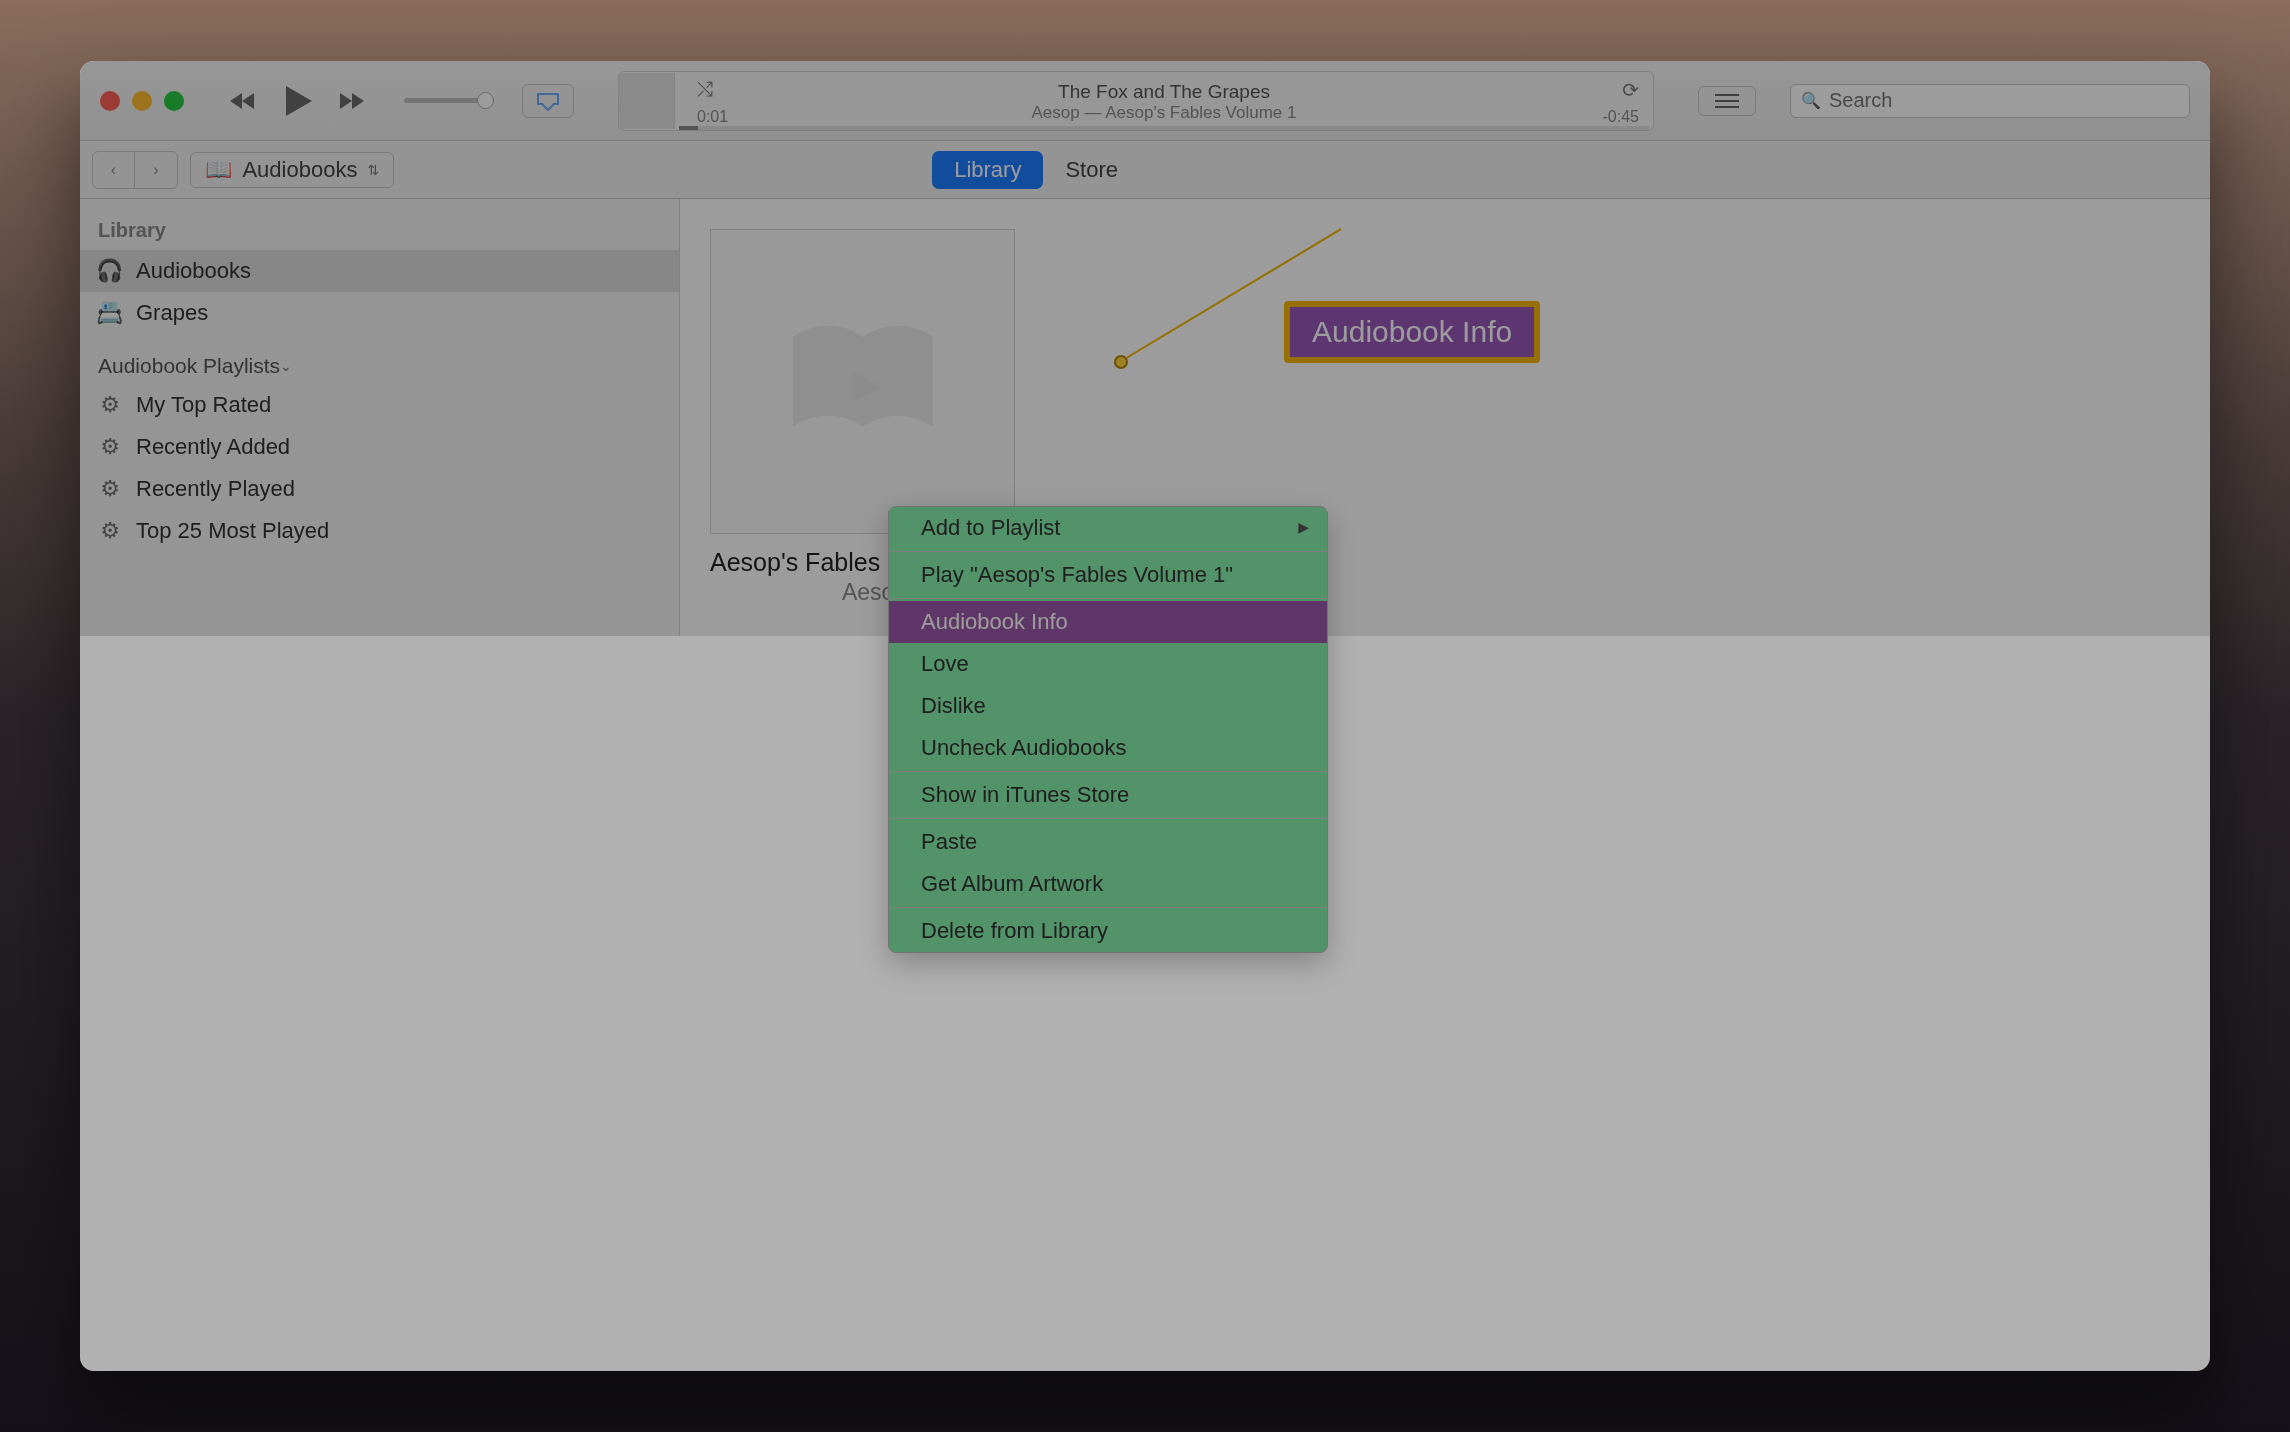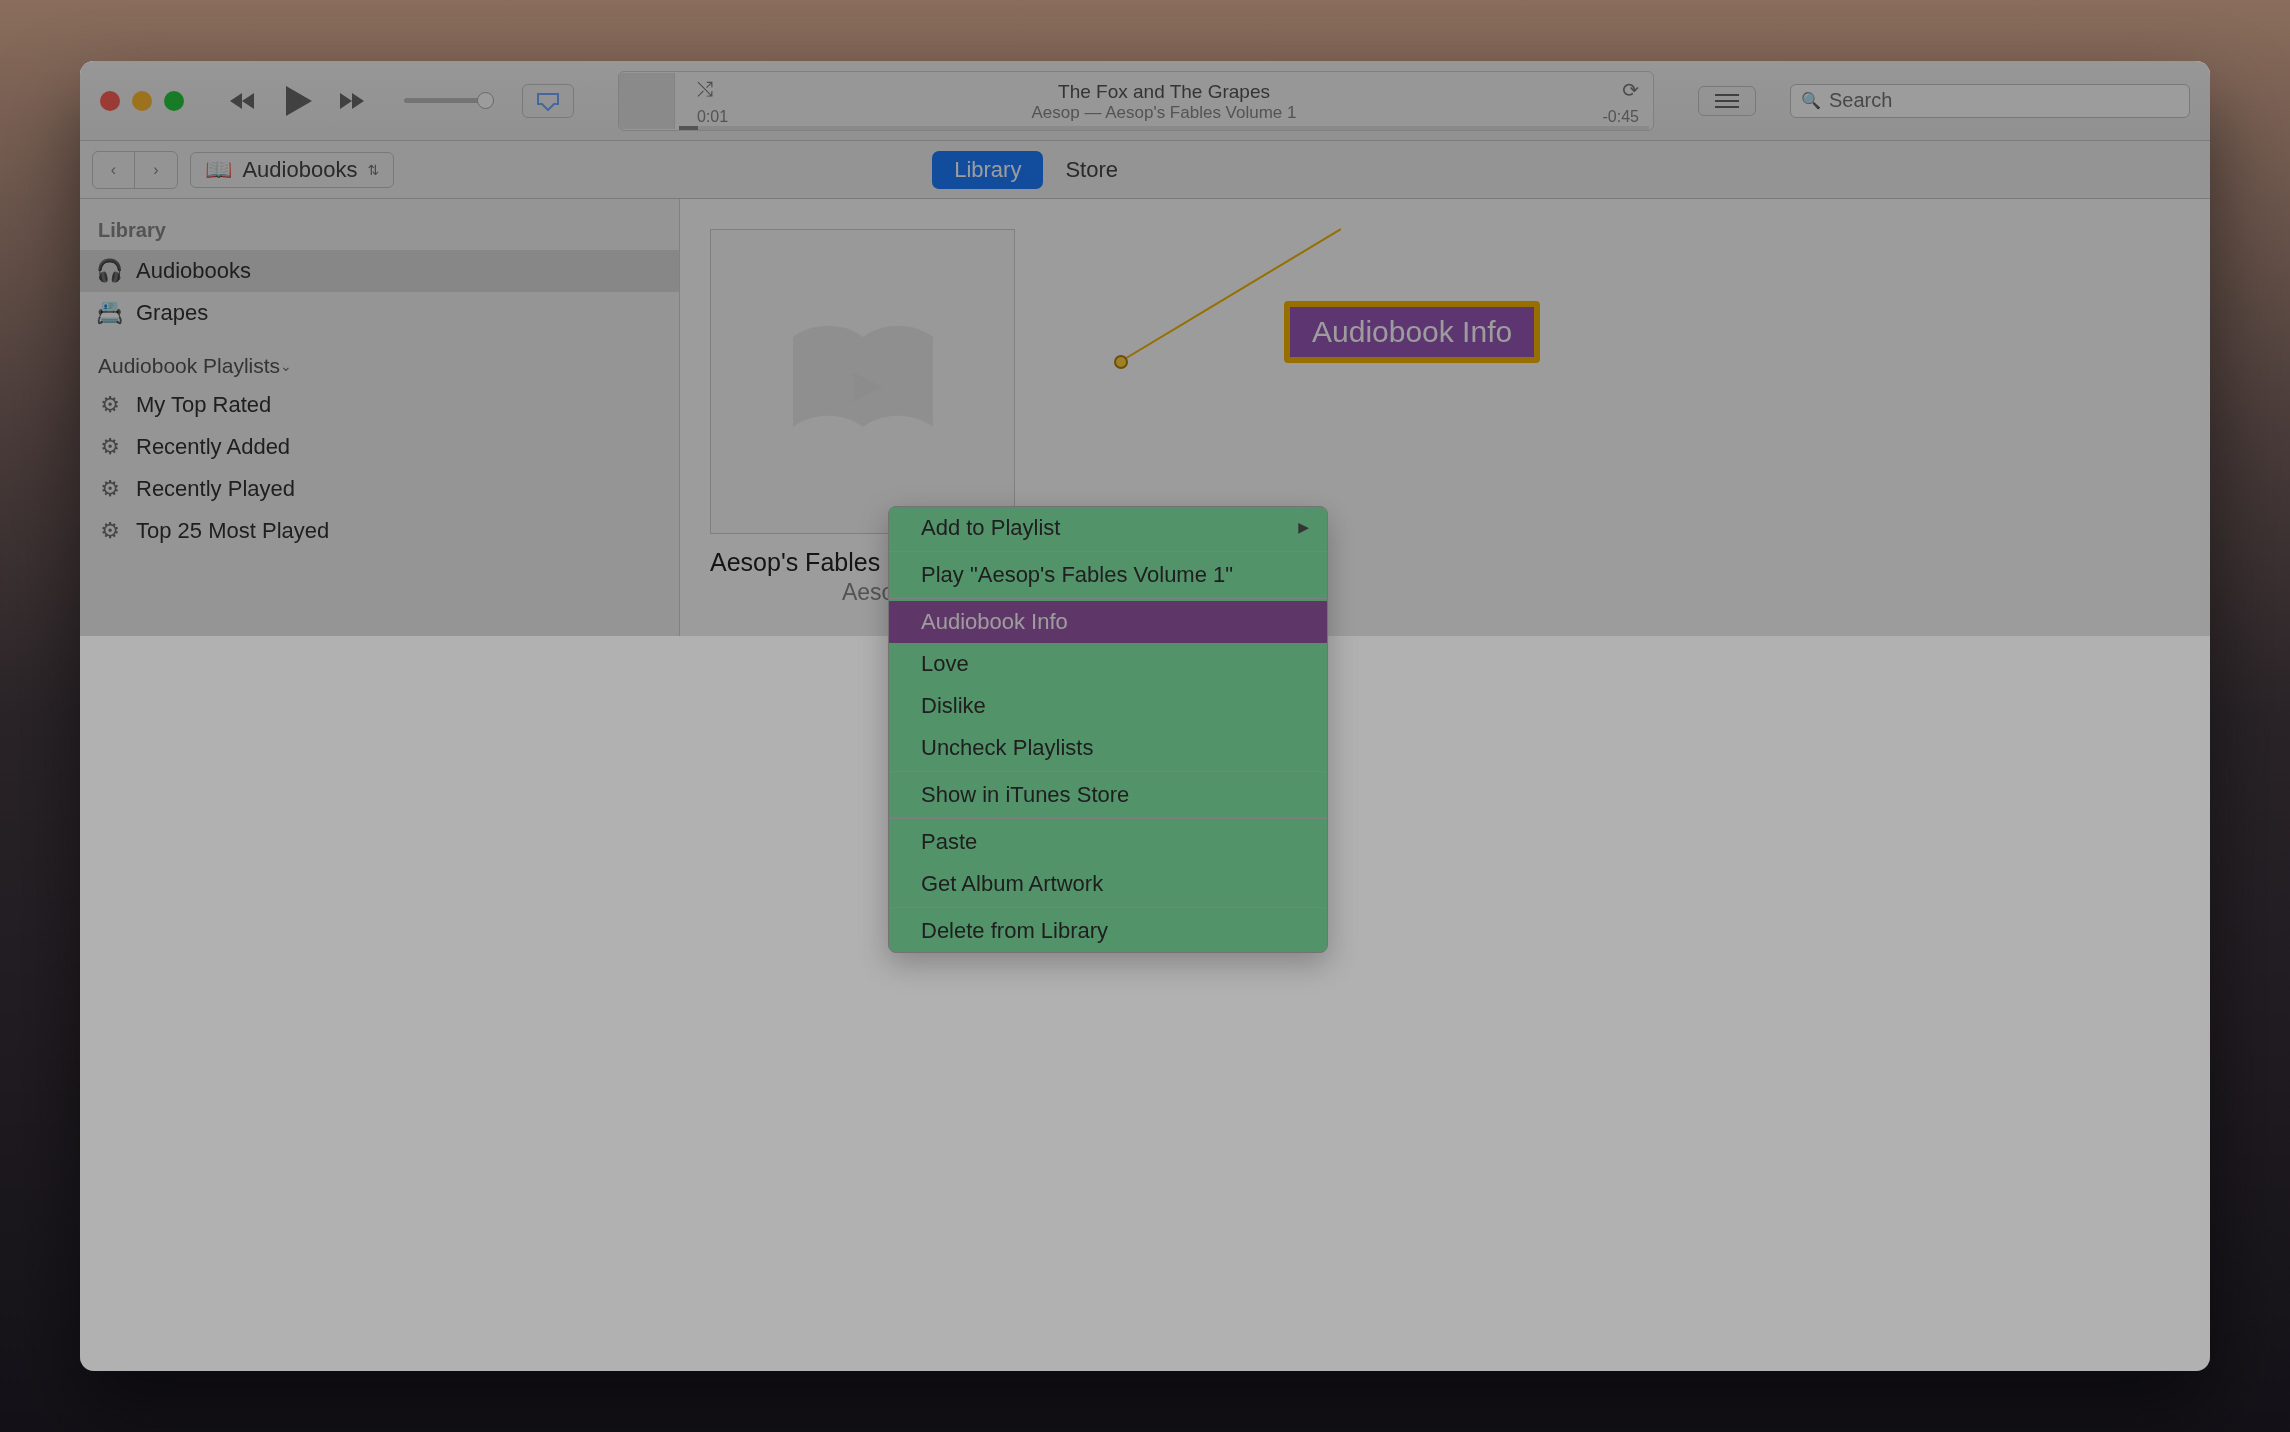--- a/index.html
+++ b/index.html
@@ -191,21 +191,21 @@
       </div>
 
       <div class="ctx">
         <div class="ctx-item arrow">Add to Playlist</div>
         <div class="ctx-sep"></div>
         <div class="ctx-item">Play "Aesop's Fables Volume 1"</div>
         <div class="ctx-sep"></div>
         <div class="ctx-item hl">Audiobook Info</div>
         <div class="ctx-item">Love</div>
         <div class="ctx-item">Dislike</div>
-        <div class="ctx-item">Uncheck Playlists</div>
+        <div class="ctx-item">Uncheck Audiobooks</div>
         <div class="ctx-sep"></div>
         <div class="ctx-item">Show in iTunes Store</div>
         <div class="ctx-sep"></div>
         <div class="ctx-item">Paste</div>
         <div class="ctx-item">Get Album Artwork</div>
         <div class="ctx-sep"></div>
         <div class="ctx-item">Delete from Library</div>
       </div>
 
       <div class="callout-line"></div>

